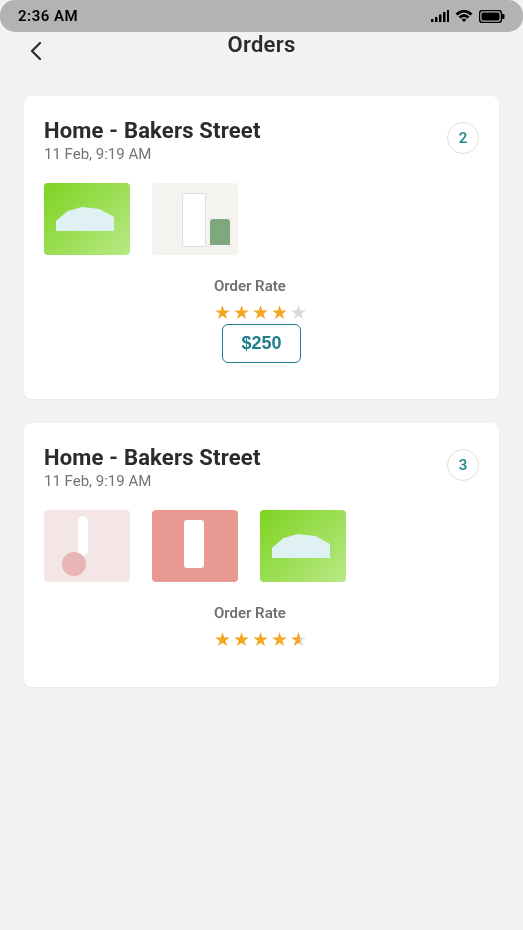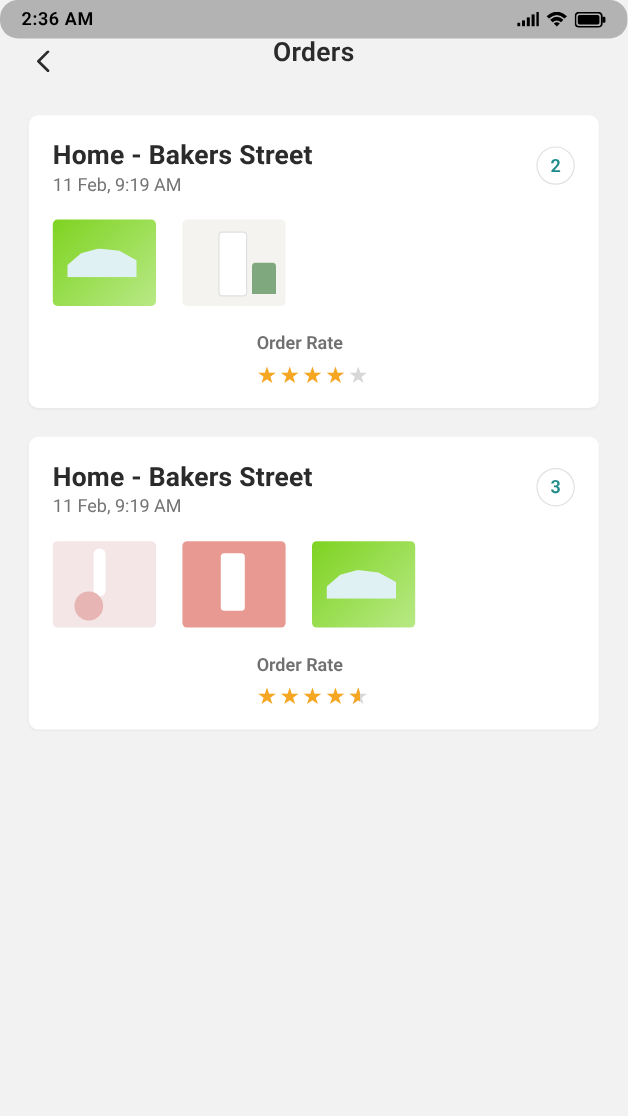--- a/index.html
+++ b/index.html
@@ -46,21 +46,21 @@
       font-weight: 600;
       color: #2b2b2b;
       letter-spacing: 0.3px;
     }
     .content {
       padding: 6px 24px;
     }
     .card {
       background: #fff;
       border-radius: 8px;
-      padding: 22px 20px 16px 20px;
+      padding: 22px 20px 36px 20px;
       margin-bottom: 24px;
       box-shadow: 0 1px 2px rgba(0,0,0,0.04);
     }
     .card-head {
       display: flex;
       justify-content: space-between;
       align-items: flex-start;
     }
     .card-title {
       font-size: 22px;
@@ -259,20 +259,21 @@
       <div class="thumb shoe-green"></div>
       <div class="thumb cosmetics-white"></div>
     </div>
     <div class="card-foot">
       <div>
         <div class="rate-label">Order Rate</div>
         <div class="stars">
           <span>★</span><span>★</span><span>★</span><span>★</span><span class="star-empty">★</span>
         </div>
       </div>
+      <button class="price-btn">$250</button>
     </div>
   </div>
 
   <div class="card">
     <div class="card-head">
       <div>
         <div class="card-title">Home - Bakers Street</div>
         <div class="card-time">11 Feb, 9:19 AM</div>
       </div>
       <div class="count-badge">3</div>

